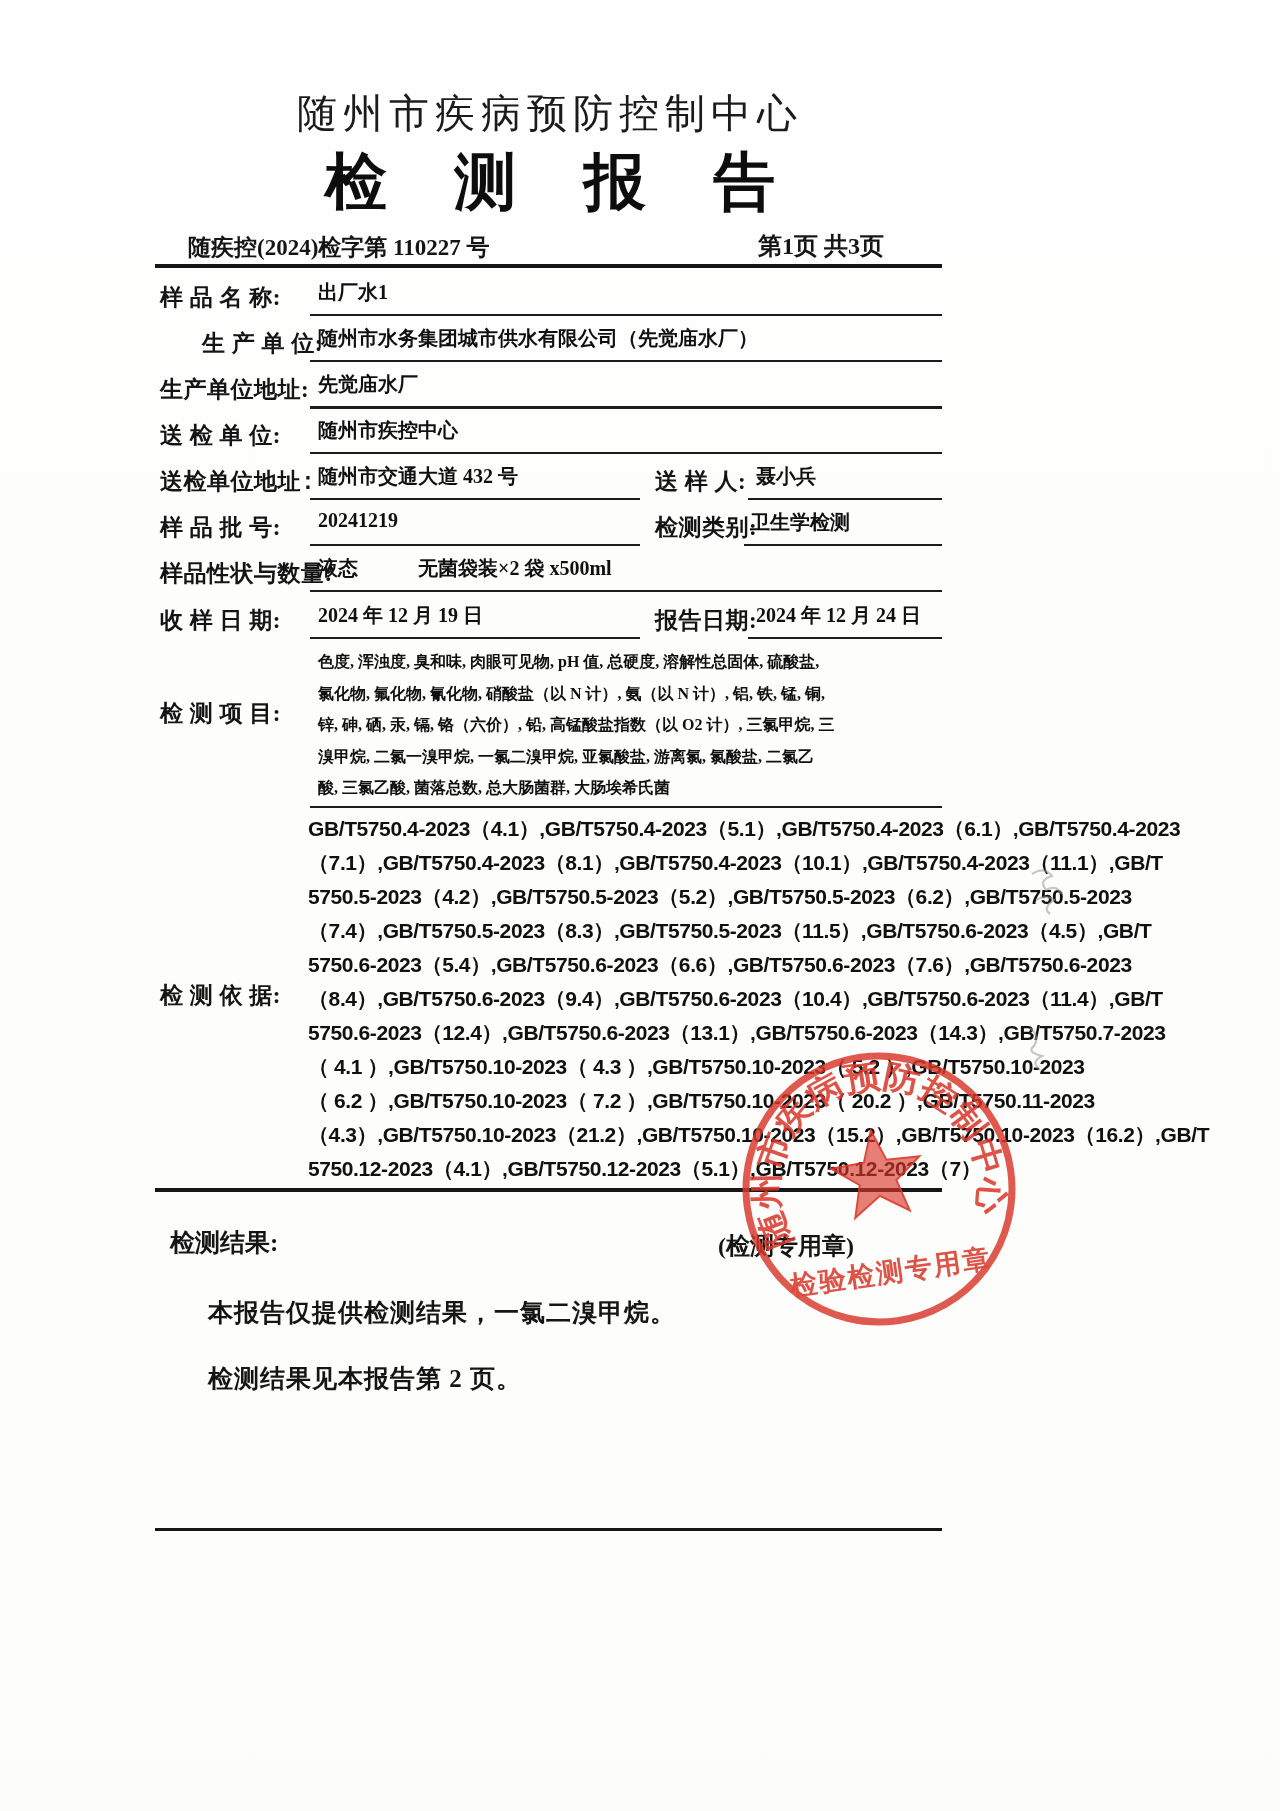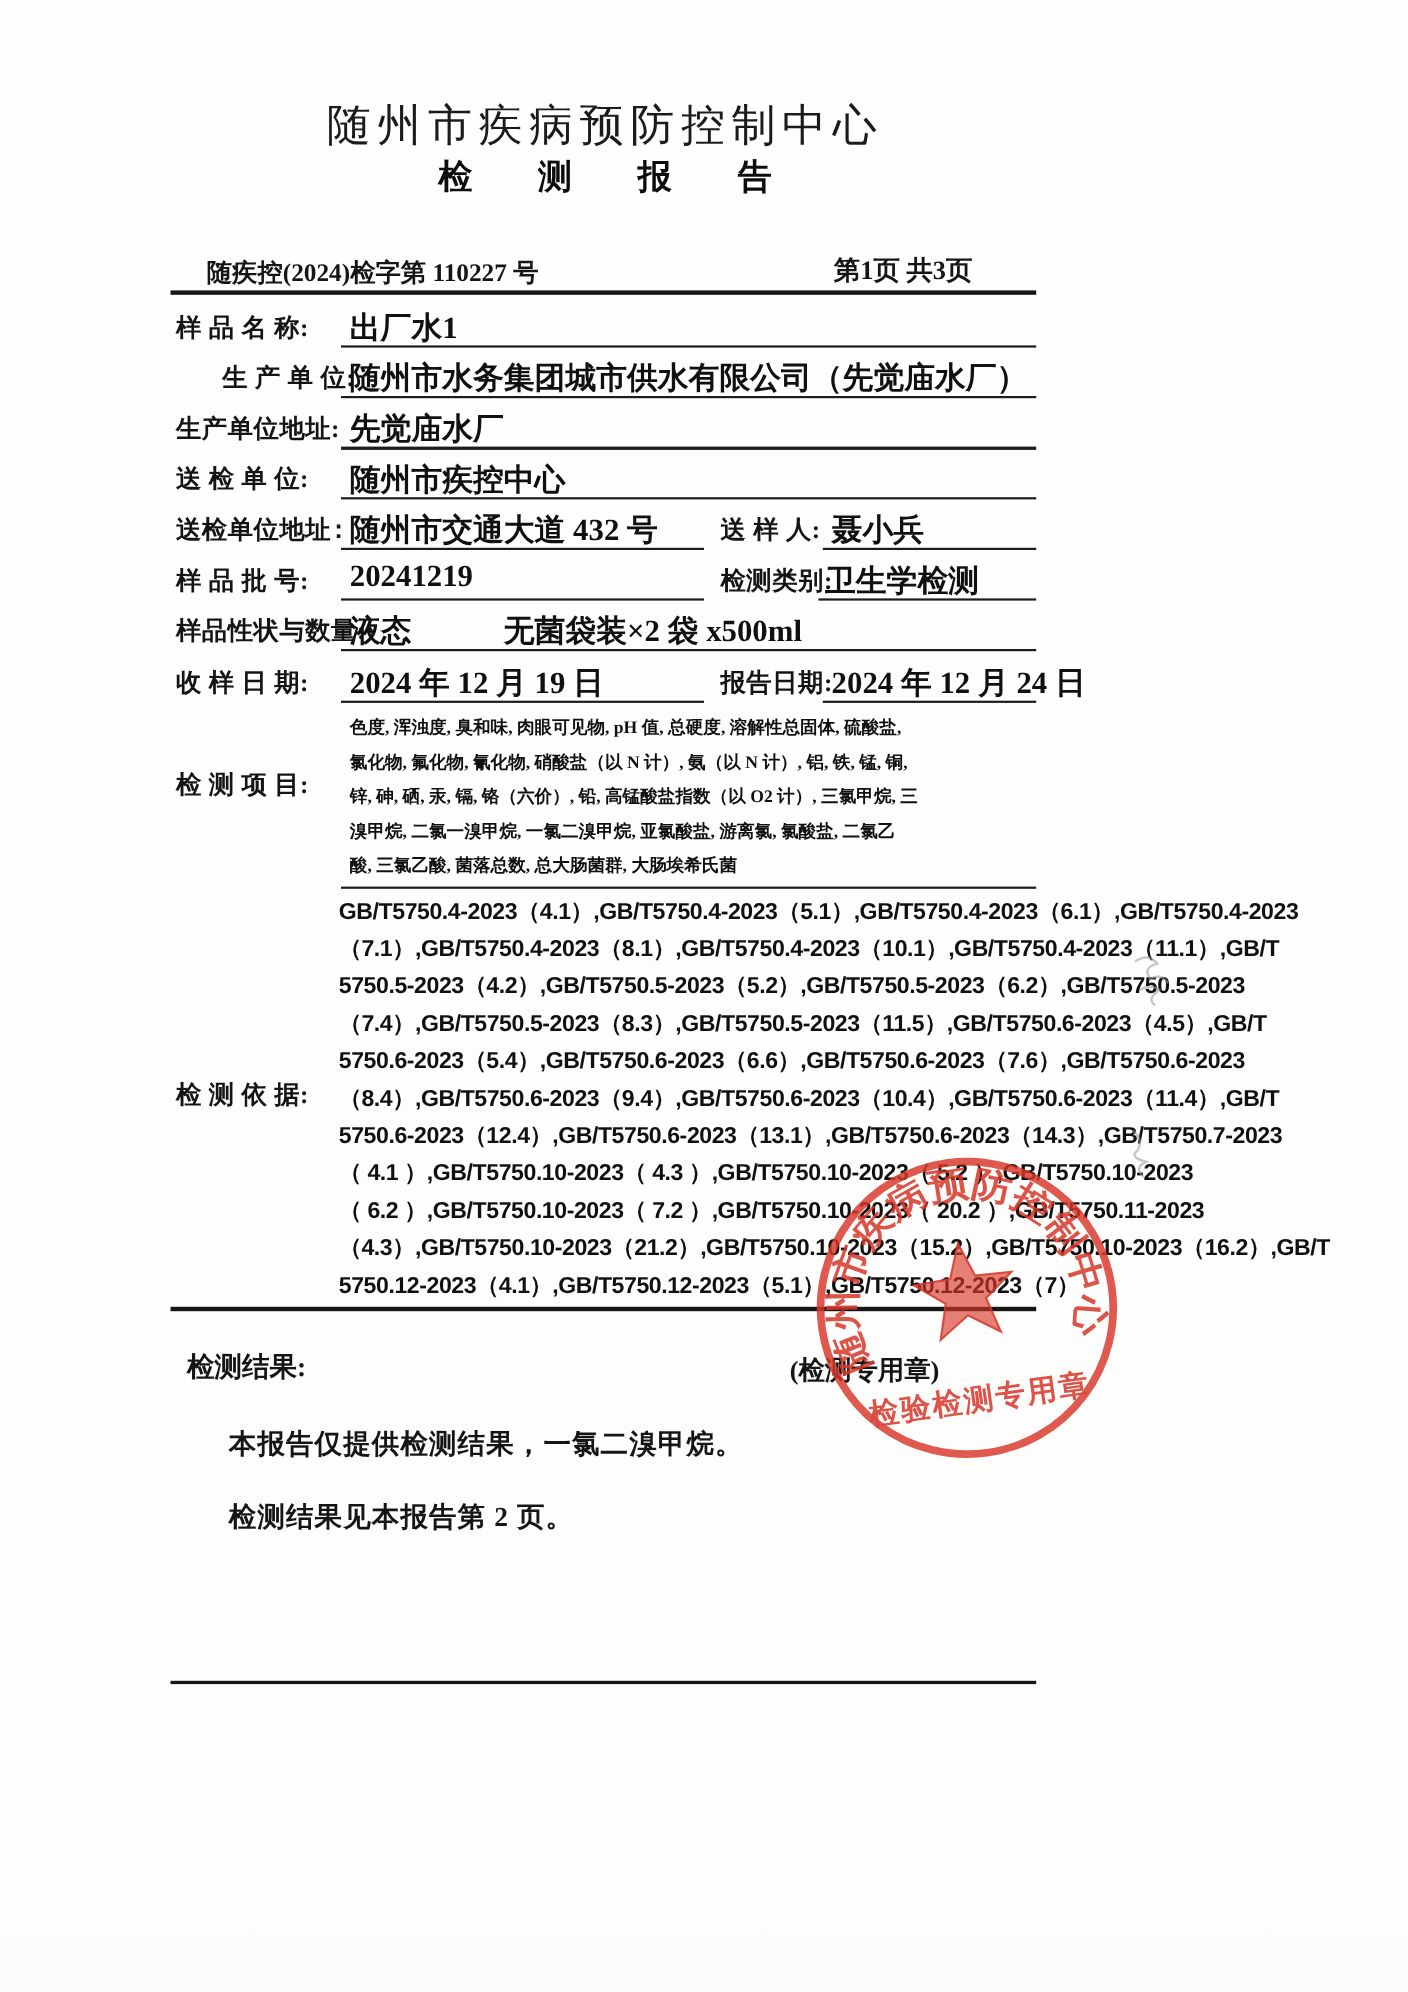--- a/index.html
+++ b/index.html
@@ -12,27 +12,27 @@
     overflow:hidden;
   }
   .page{position:absolute;inset:0;background:linear-gradient(180deg,#fefefe 0%,#fdfdfb 60%,#fcfcfa 100%);}
   .abs{position:absolute;white-space:nowrap;}
   .org-title{
     top:86px;left:155px;width:790px;text-align:center;
     font-size:40px;letter-spacing:6px;font-weight:500;color:#1b1b1b;
   }
   .doc-title{
     top:140px;left:155px;width:790px;text-align:center;
-    font-size:31px;font-weight:700;letter-spacing:26px;text-indent:26px;color:#0d0d0d;
+    font-size:62px;font-weight:700;letter-spacing:26px;text-indent:26px;color:#0d0d0d;
   }
   .report-no{top:232px;left:188px;font-size:23px;font-weight:600;}
   .page-info{top:230px;left:758px;font-size:24px;font-weight:700;}
   .rule{position:absolute;background:#161616;}
   .lbl{font-size:23px;font-weight:600;letter-spacing:0.5px;color:#141414;}
-  .val{font-size:28px;font-weight:700;color:#101010;}
+  .val{font-size:20px;font-weight:700;color:#101010;}
   .uline{position:absolute;border-bottom:2px solid #1c1c1c;height:0;}
   .block{position:absolute;font-weight:700;color:#101010;}
   .block .ln{white-space:nowrap;}
   .items-block{left:318px;top:646px;width:626px;font-size:16px;line-height:31.6px;}
   .basis-block{
     left:308px;top:812px;width:636px;
     font-family:"Liberation Sans", sans-serif;
     font-size:21px;line-height:34px;letter-spacing:-0.4px;
   }
   .basis-block .ln{text-align:center;}

